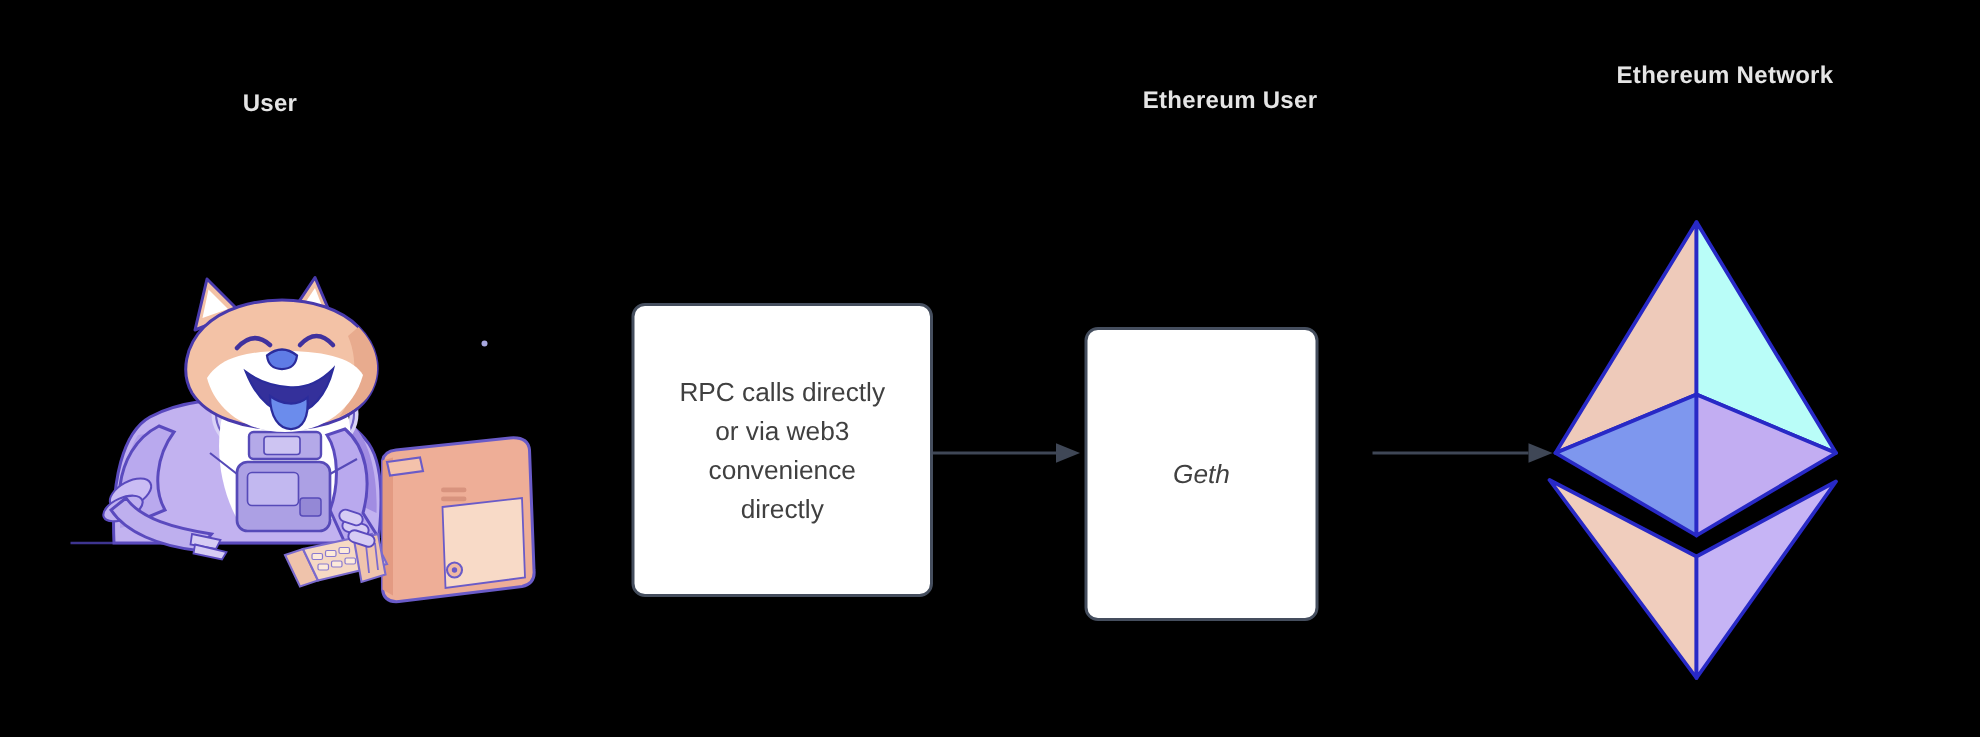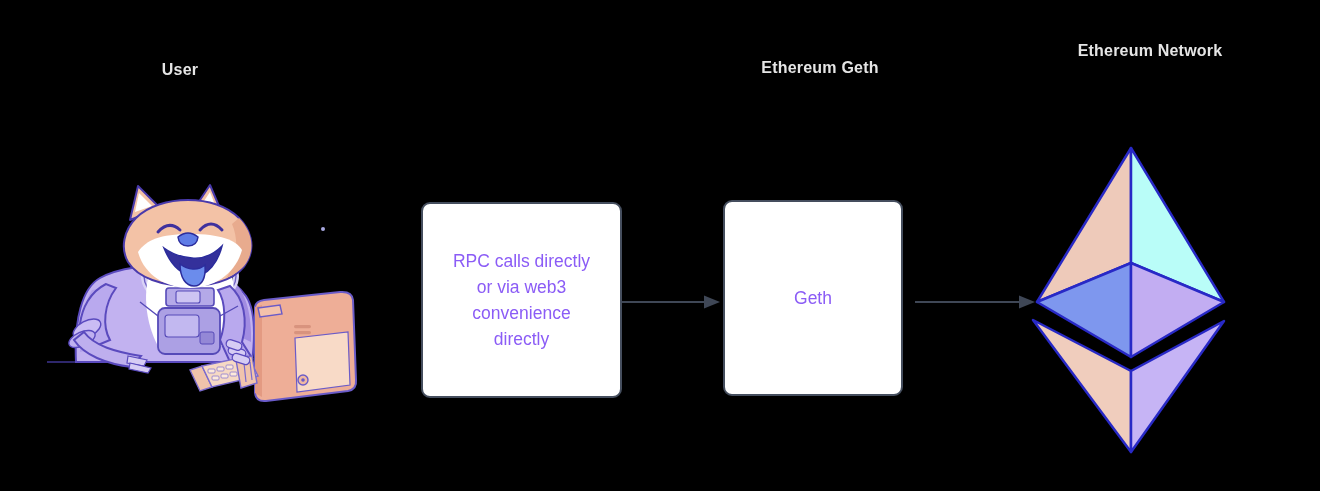--- a/index.html
+++ b/index.html
@@ -8,36 +8,36 @@
     overflow:hidden;font-family:"Liberation Sans",sans-serif;
   }
   .col-label{
     position:absolute;width:300px;text-align:center;
     font-weight:bold;font-size:16px;color:#e5e5e5;letter-spacing:.2px;
   }
   .flow-box{
     position:absolute;box-sizing:border-box;background:#ffffff;
     border:2px solid #454e5e;border-radius:9px;
     display:flex;flex-direction:column;align-items:center;justify-content:center;
-    color:#8b5cf6;font-size:17.5px;line-height:26px;text-align:center;
+    color:#404040;font-size:17.5px;line-height:26px;text-align:center;
   }
   .arrow-svg{position:absolute;overflow:visible;}
   .sparkle{
     position:absolute;width:4px;height:4px;border-radius:50%;
     background:#a8a8e0;
   }
   svg{display:block;}
 </style>
 </head>
 <body>
 
 <div class="canvas">
 
   <div class="col-label" style="left:30px;top:61px;">User</div>
-  <div class="col-label" style="left:670px;top:59px;">Ethereum Geth</div>
+  <div class="col-label" style="left:670px;top:59px;">Ethereum User</div>
   <div class="col-label" style="left:1000px;top:42px;">Ethereum Network</div>
 
   <svg style="position:absolute;left:40px;top:180px;" width="330" height="230" viewBox="0 0 330 230" aria-hidden="true">
 
     <line x1="7" y1="182" x2="168" y2="182" stroke="#3e3590" stroke-width="1.6"></line>
 
     <path d="M60,98 C42,108 34,140 36,182 L212,182 C216,150 214,128 206,116 C194,99 170,88 140,86 C108,84 78,88 60,98 Z" fill="#c2b2f0" stroke="#5a4abe" stroke-width="2"></path>
     <path d="M196,104 C206,114 212,136 211,162 L190,152 C194,132 196,118 186,104 Z" fill="#a18ce2"></path>
     <path d="M52,110 C44,122 40,148 40,172 L58,168 C54,148 56,126 64,108 Z" fill="#b2a0ea"></path>
 
@@ -114,21 +114,21 @@
     <span>or via web3</span>
     <span>convenience</span>
     <span>directly</span>
   </div>
 
   <svg class="arrow-svg" style="left:620px;top:290px;" width="102" height="24" viewBox="0 0 102 24">
     <line x1="2" y1="12" x2="84" y2="12" stroke="#3f4756" stroke-width="2"></line>
     <polygon points="84,5.5 100,12 84,18.5" fill="#3f4756"></polygon>
   </svg>
 
-  <div class="flow-box" style="left:723px;top:200px;width:180px;height:196px;">
+  <div class="flow-box" style="left:723px;top:218px;width:156px;height:196px;font-style:italic;">
     <span>Geth</span>
   </div>
 
   <svg class="arrow-svg" style="left:913px;top:290px;" width="126" height="24" viewBox="0 0 126 24">
     <line x1="2" y1="12" x2="106" y2="12" stroke="#3f4756" stroke-width="2"></line>
     <polygon points="106,5.5 122,12 106,18.5" fill="#3f4756"></polygon>
   </svg>
 
   <svg style="position:absolute;left:1026px;top:140px;" width="205" height="320" viewBox="0 0 205 320" aria-hidden="true">
     <g stroke="#2829c6" stroke-width="2.5" stroke-linejoin="round">

